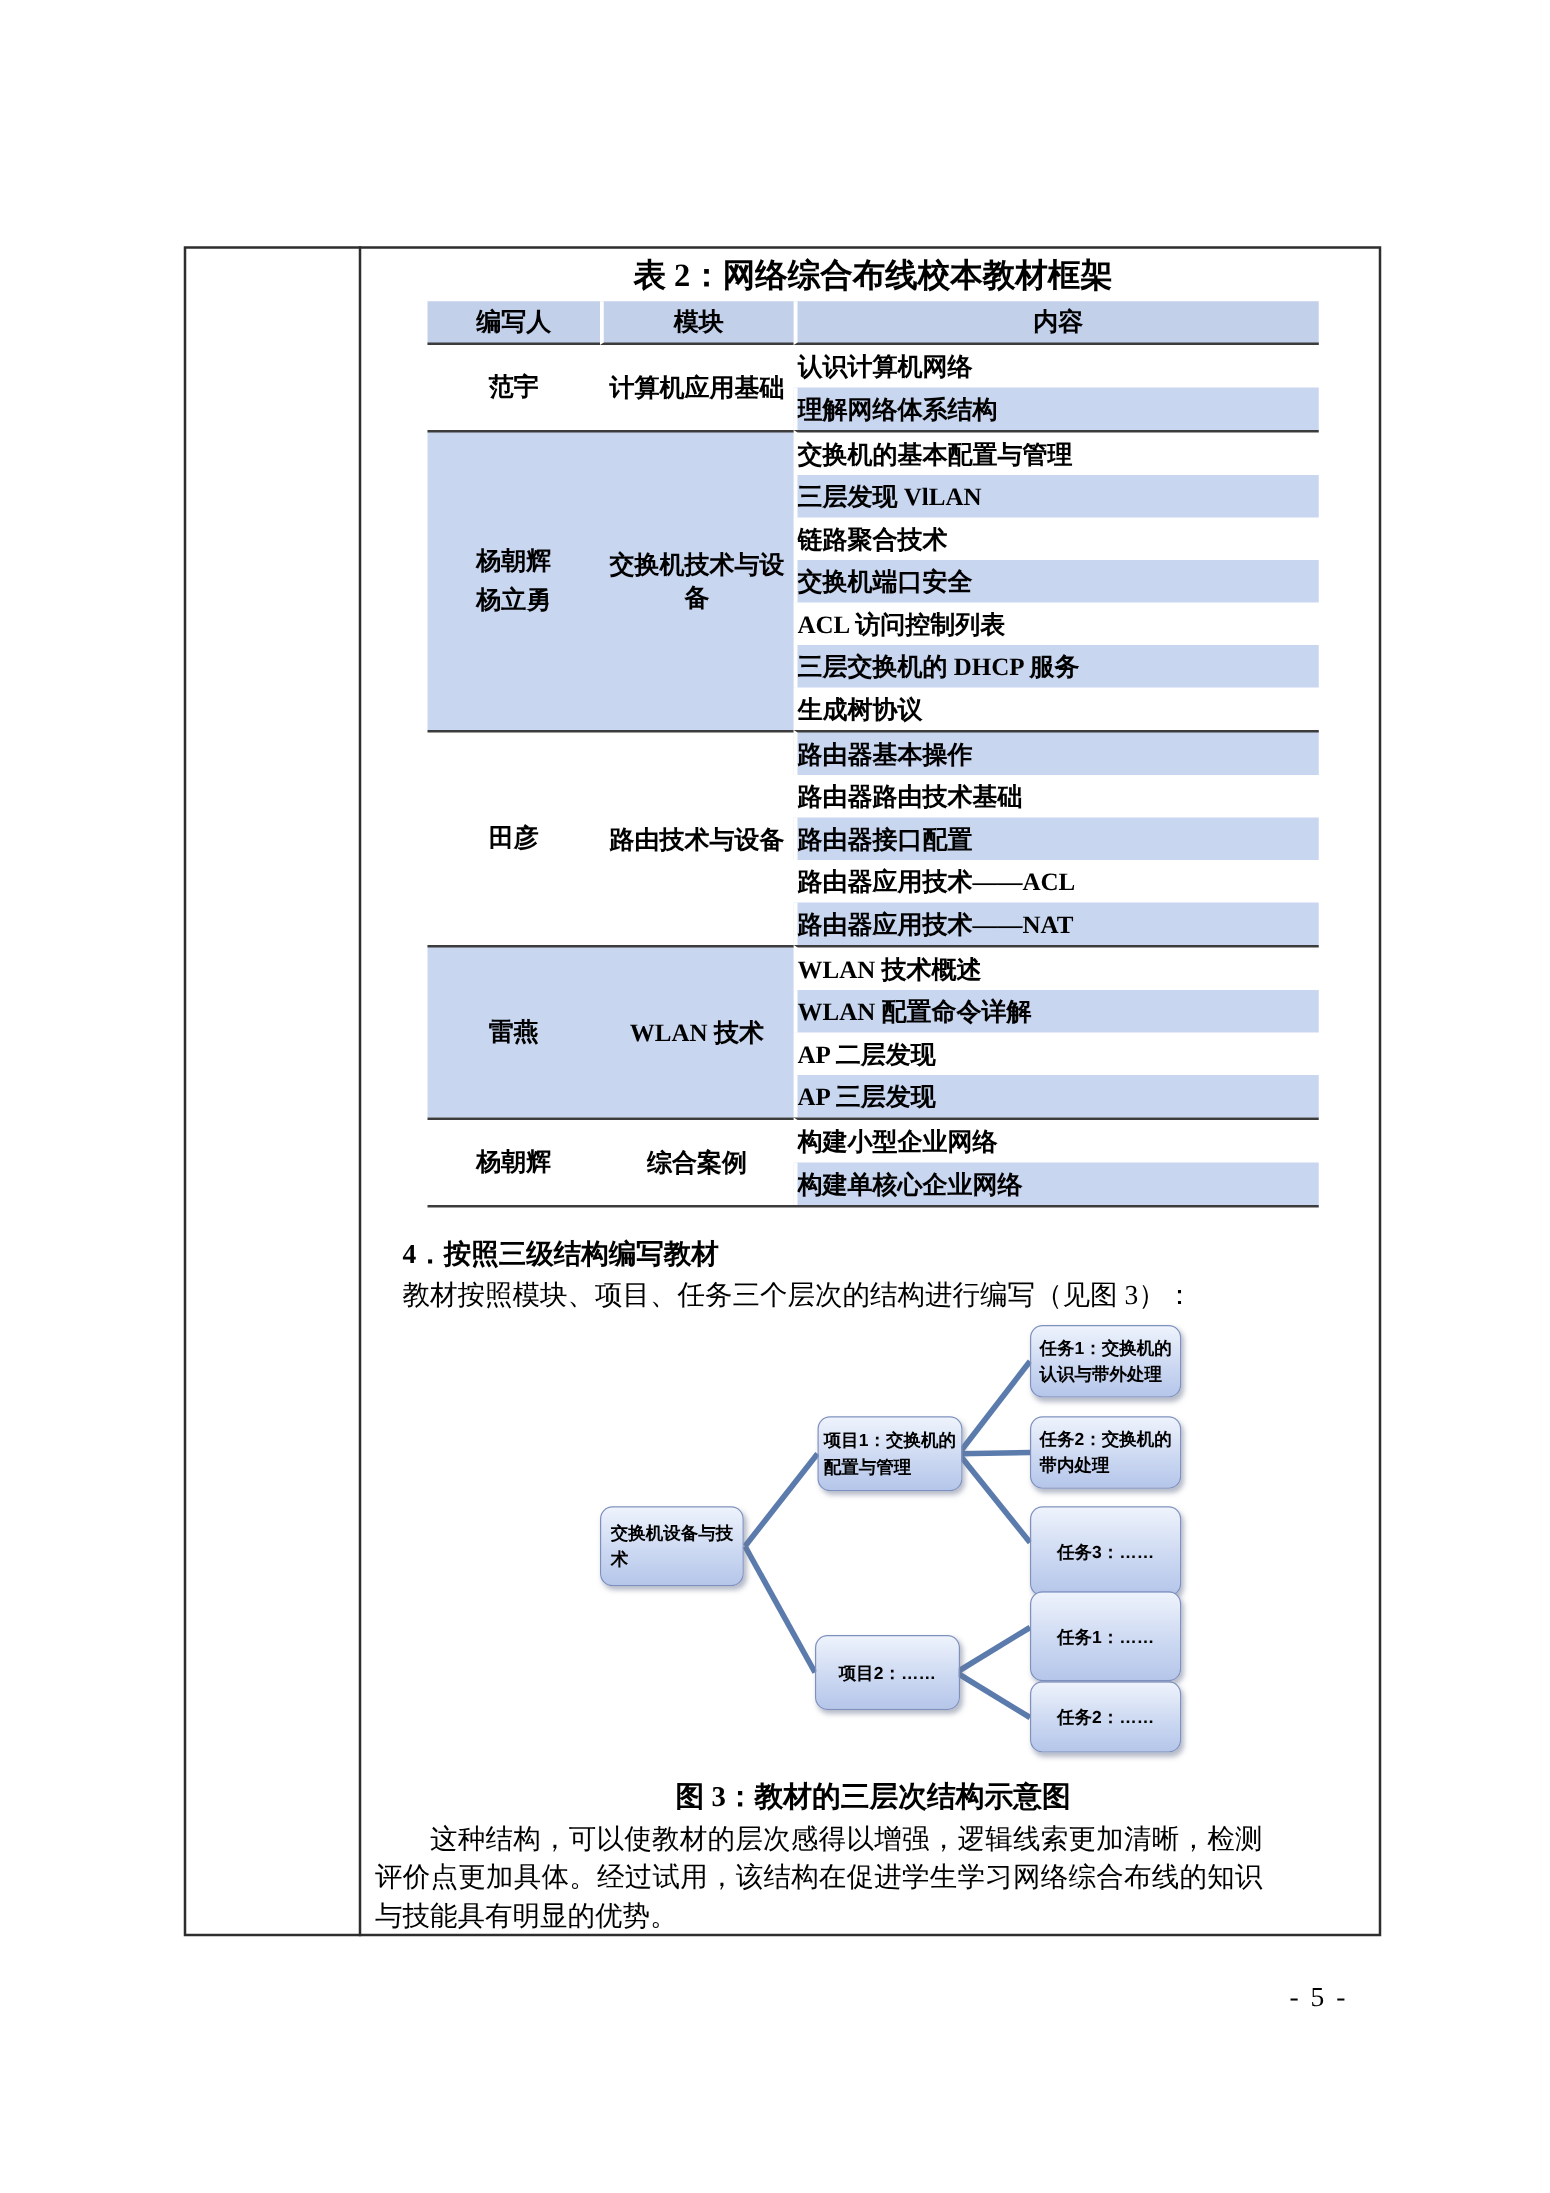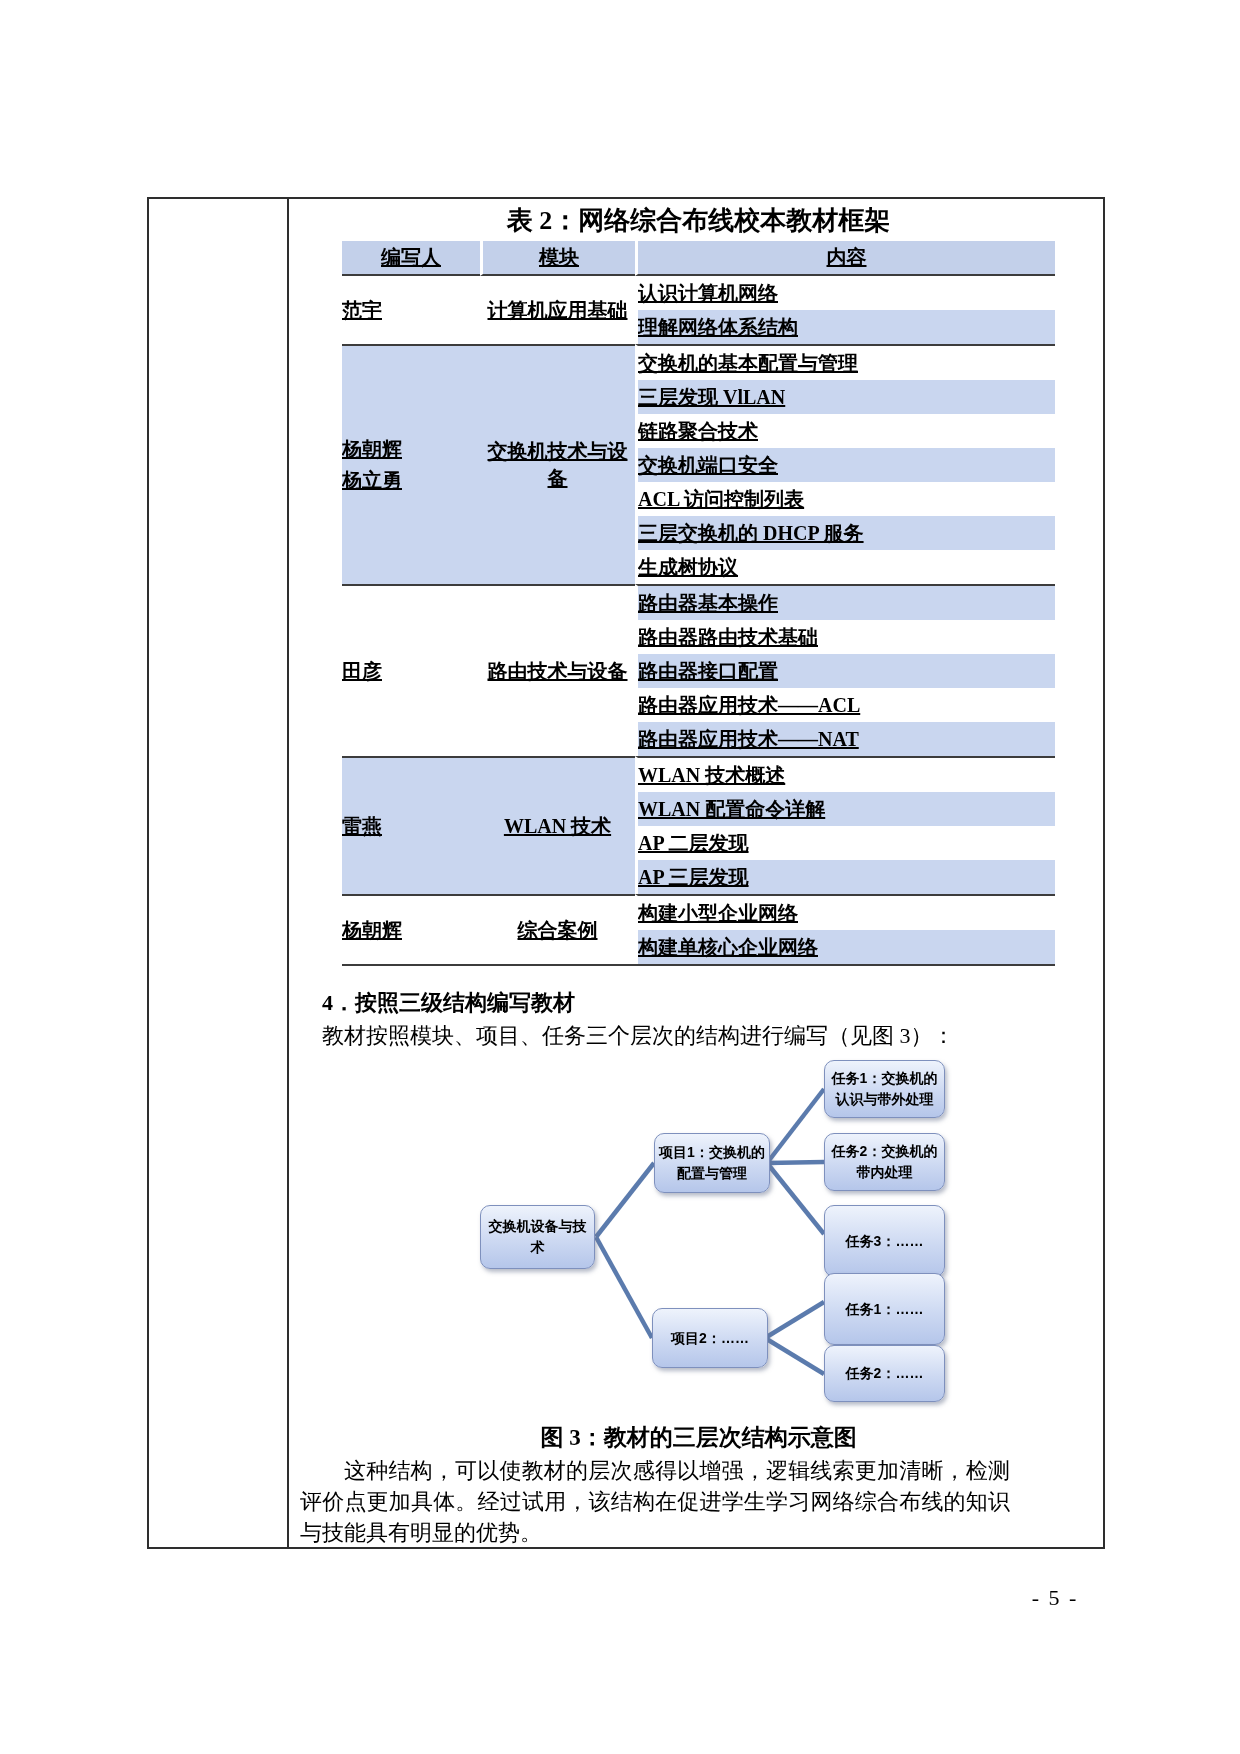--- a/index.html
+++ b/index.html
@@ -18,52 +18,52 @@
   
   .t2-title{
     position:absolute;left:342px;top:203px;width:713px;height:36px;line-height:36px;
     text-align:center;font-size:26px;font-weight:bold;
   }
   
   .t2-wrap{
     position:absolute;left:342px;top:241px;width:713px;
     border-bottom:2px solid #3c3c3c;
   }
-  table.t2{border-collapse:separate;border-spacing:0;table-layout:fixed;width:713px;text-decoration:underline;}
+  table.t2{border-collapse:separate;border-spacing:0;table-layout:fixed;width:713px;}
   table.t2 th,table.t2 td{
     padding:0;margin:0;font-size:20px;font-weight:bold;vertical-align:middle;
     overflow:hidden;
   }
   table.t2 th{
     height:33px;background:#c3d0ea;text-align:center;
     border-bottom:2px solid #3c3c3c;
   }
   table.t2 th + th{border-left:3px solid #ffffff;}
   table.t2 td{height:34px;}
-  td.a{text-align:left;white-space:pre-line;line-height:1.55;}
+  td.a{text-align:center;white-space:pre-line;line-height:1.55;}
   td.m{text-align:center;}
   td.c{text-align:left;padding-left:8px;border-left:3px solid #ffffff;white-space:nowrap;}
   td.b{background:#c9d6ef;}           
   td.gb{background:#c9d6ef;}          
   tr.gsep td{border-top:2px solid #3c3c3c;}
   
   .sec-heading{
     position:absolute;left:322px;top:988px;width:740px;
     font-size:22px;font-weight:bold;
   }
   .sec-intro{
     position:absolute;left:322px;top:1021px;width:740px;
     font-size:22px;
   }
   
   .diagram{position:absolute;left:430px;top:1048px;width:560px;height:367px;}
   .diagram svg{position:absolute;left:0;top:0;}
   .node{
     position:absolute;box-sizing:border-box;
-    display:flex;align-items:center;justify-content:center;text-align:center;
+    display:flex;align-items:center;justify-content:center;text-align:left;
     white-space:pre-line;
     font-family:"Liberation Sans","DejaVu Sans",sans-serif;
     font-size:14px;font-weight:bold;line-height:1.5;color:#000;
     background:linear-gradient(180deg,#eef3fc 0%,#cdd9f2 55%,#b5c6ea 100%);
     border:1.5px solid #7e90bd;border-radius:10px;
     box-shadow:2px 3px 4px rgba(110,120,145,0.5);
     padding:18px 3px;
   }
   .n-root {left:50px; top:157px;width:115px;height:64px;}
   .n-proj1{left:224px;top:85px; width:116px;height:60px;}

